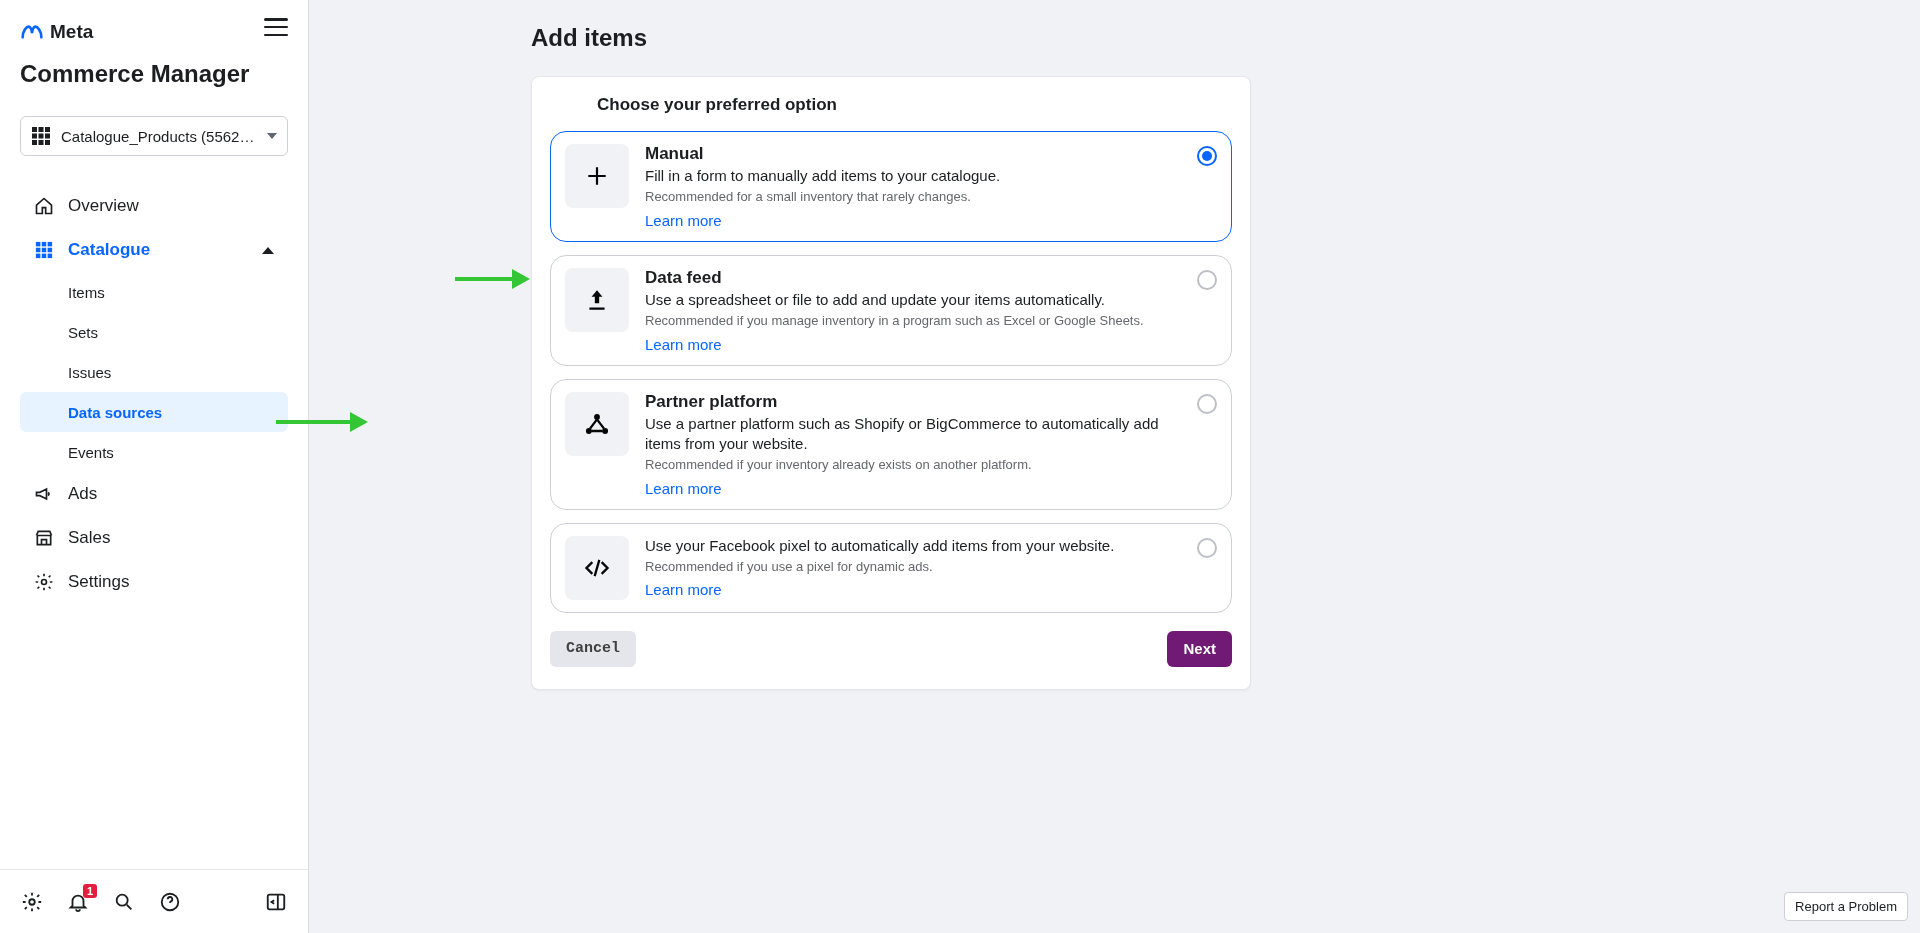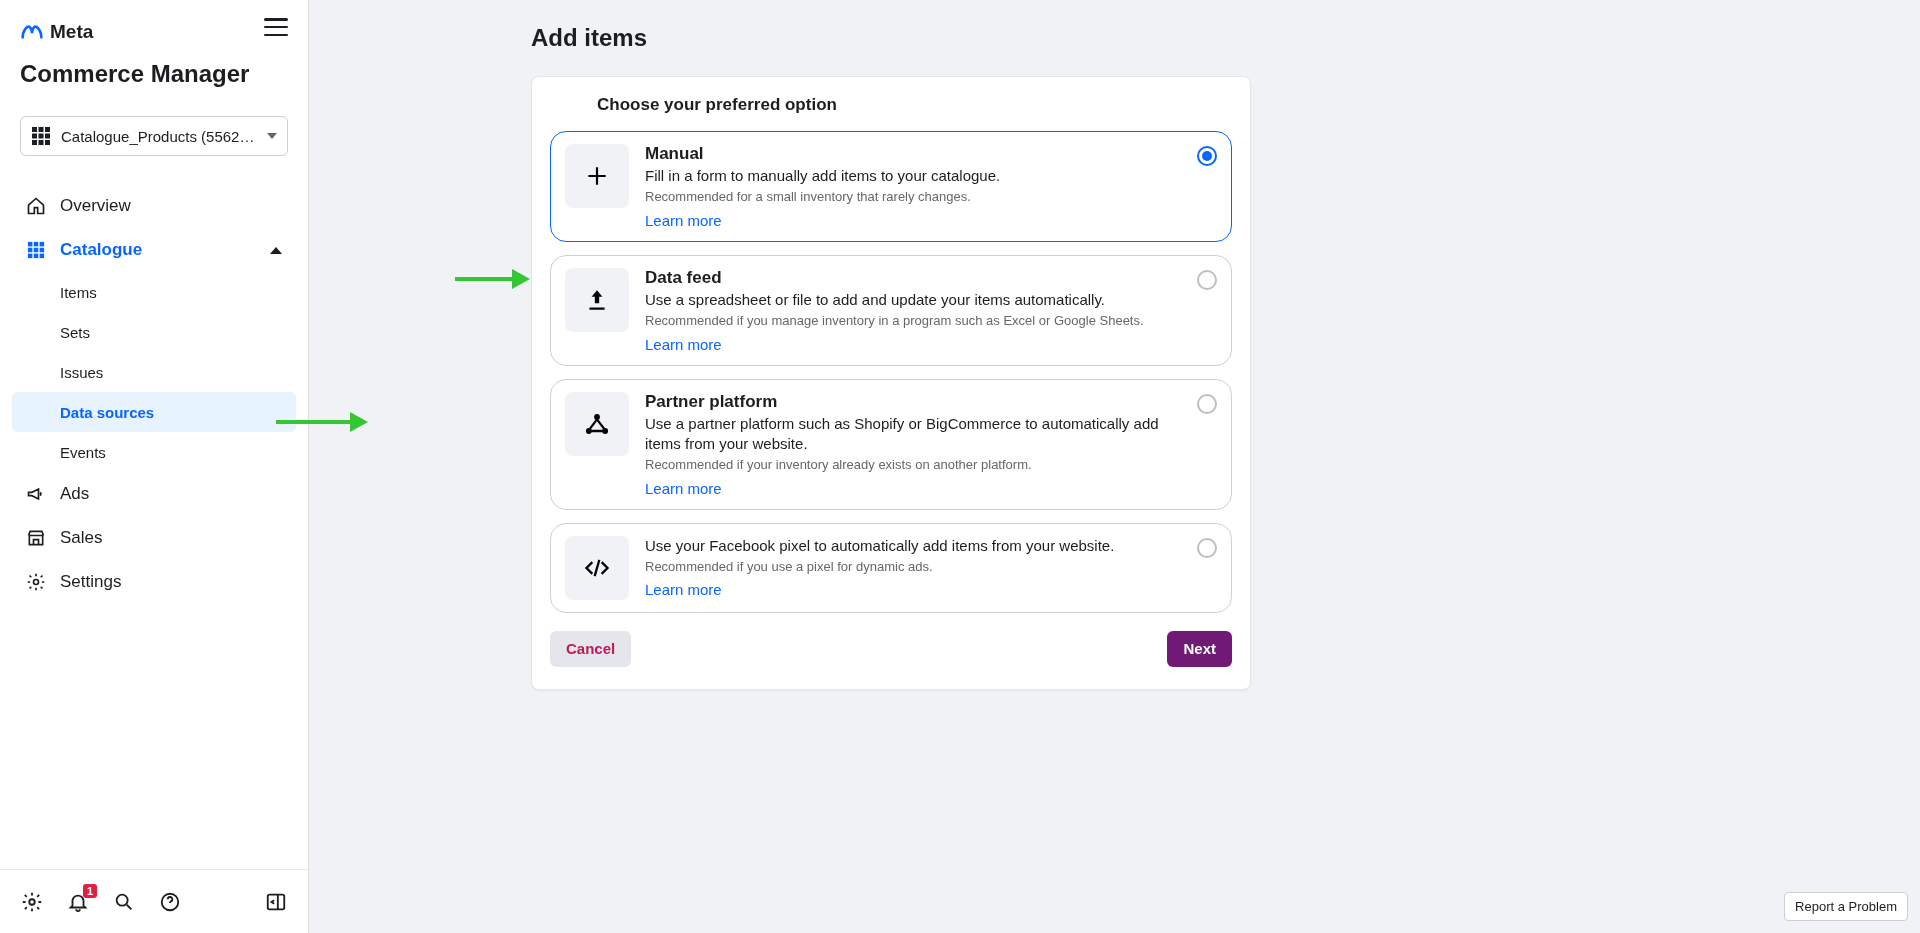--- a/index.html
+++ b/index.html
@@ -38,21 +38,21 @@
   .app-title { font-size:24px; font-weight:700; margin-top:16px; margin-bottom:28px; }
   .catalogue-select {
     border:1px solid #ccd0d5; border-radius:6px;
     height:40px; display:flex; align-items:center;
     padding:0 10px; gap:10px; cursor:pointer;
     margin-bottom:28px;
   }
   .grid-icon { width:20px; height:20px; display:inline-block;}
   .catalogue-select-label { flex:1; font-size:15px; color:#1c1e21; white-space:nowrap; overflow:hidden; text-overflow:ellipsis;}
   .caret { width:0;height:0;border-left:5px solid transparent;border-right:5px solid transparent;border-top:6px solid #606770;}
-  .nav { padding: 0 12px; }
+  .nav { padding: 0 20px; }
   .nav-item {
     display:flex; align-items:center; gap:14px;
     height:44px; padding:0 14px;
     border-radius:6px; cursor:pointer;
     font-size:17px; color:#1c1e21;
   }
   .nav-item.emph { color:#0866ff; font-weight:600; }
   .nav-sub {
     display:flex; align-items:center;
     height:40px; padding-left:48px;
@@ -131,21 +131,21 @@
   }
   .card-actions {
     display:flex; justify-content:space-between; margin-top:18px;
   }
   .btn {
     height:36px; padding:0 16px; border-radius:6px;
     font-size:15px; font-weight:600; cursor:pointer;
     display:inline-flex; align-items:center;
     border:none;
   }
-  .btn-cancel { background:#e4e6eb; color:#be185d; }
+  .btn-cancel { background:#e4e6eb; color:#404040;font-family:Liberation Mono, monospace; }
   .btn-next { background:#701a75; color:#fff; }
 
   .report-btn {
     position:absolute; right:12px; bottom:12px;
     background:#fff; border:1px solid #ccd0d5; border-radius:4px;
     font-size:13px; padding:6px 10px; cursor:pointer; color:#1c1e21;
   }
 
   
   .arrow {

